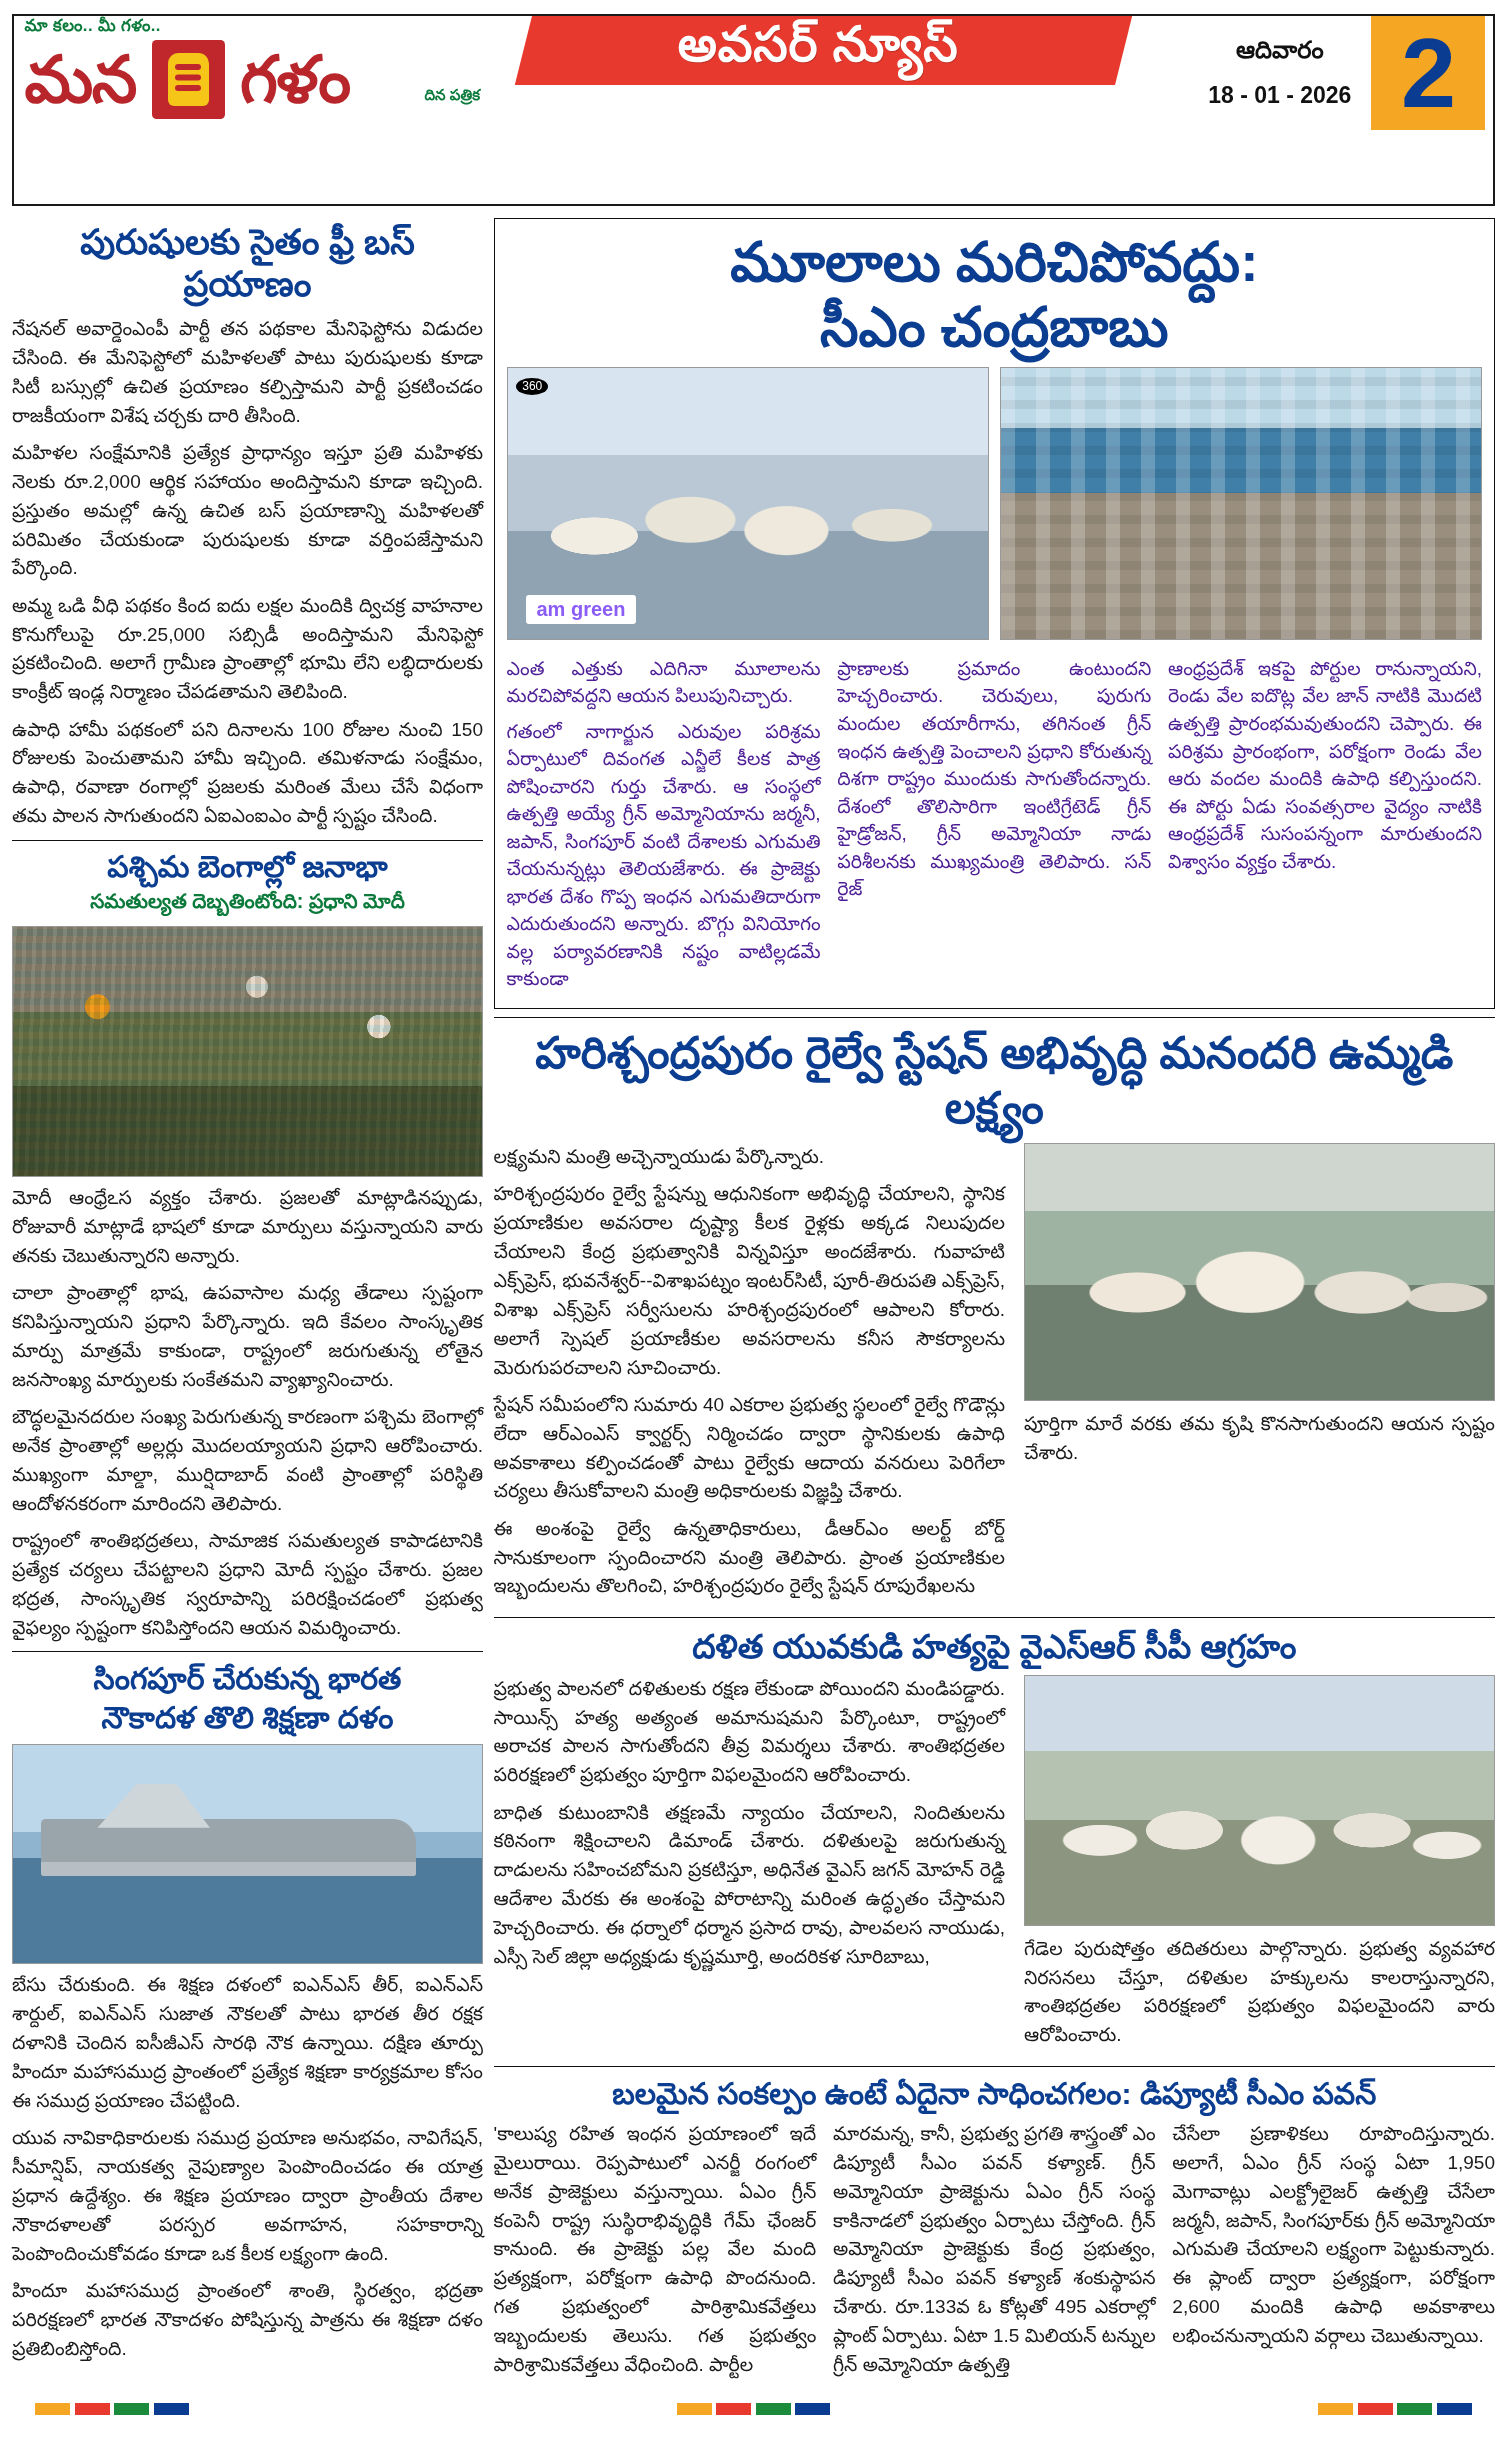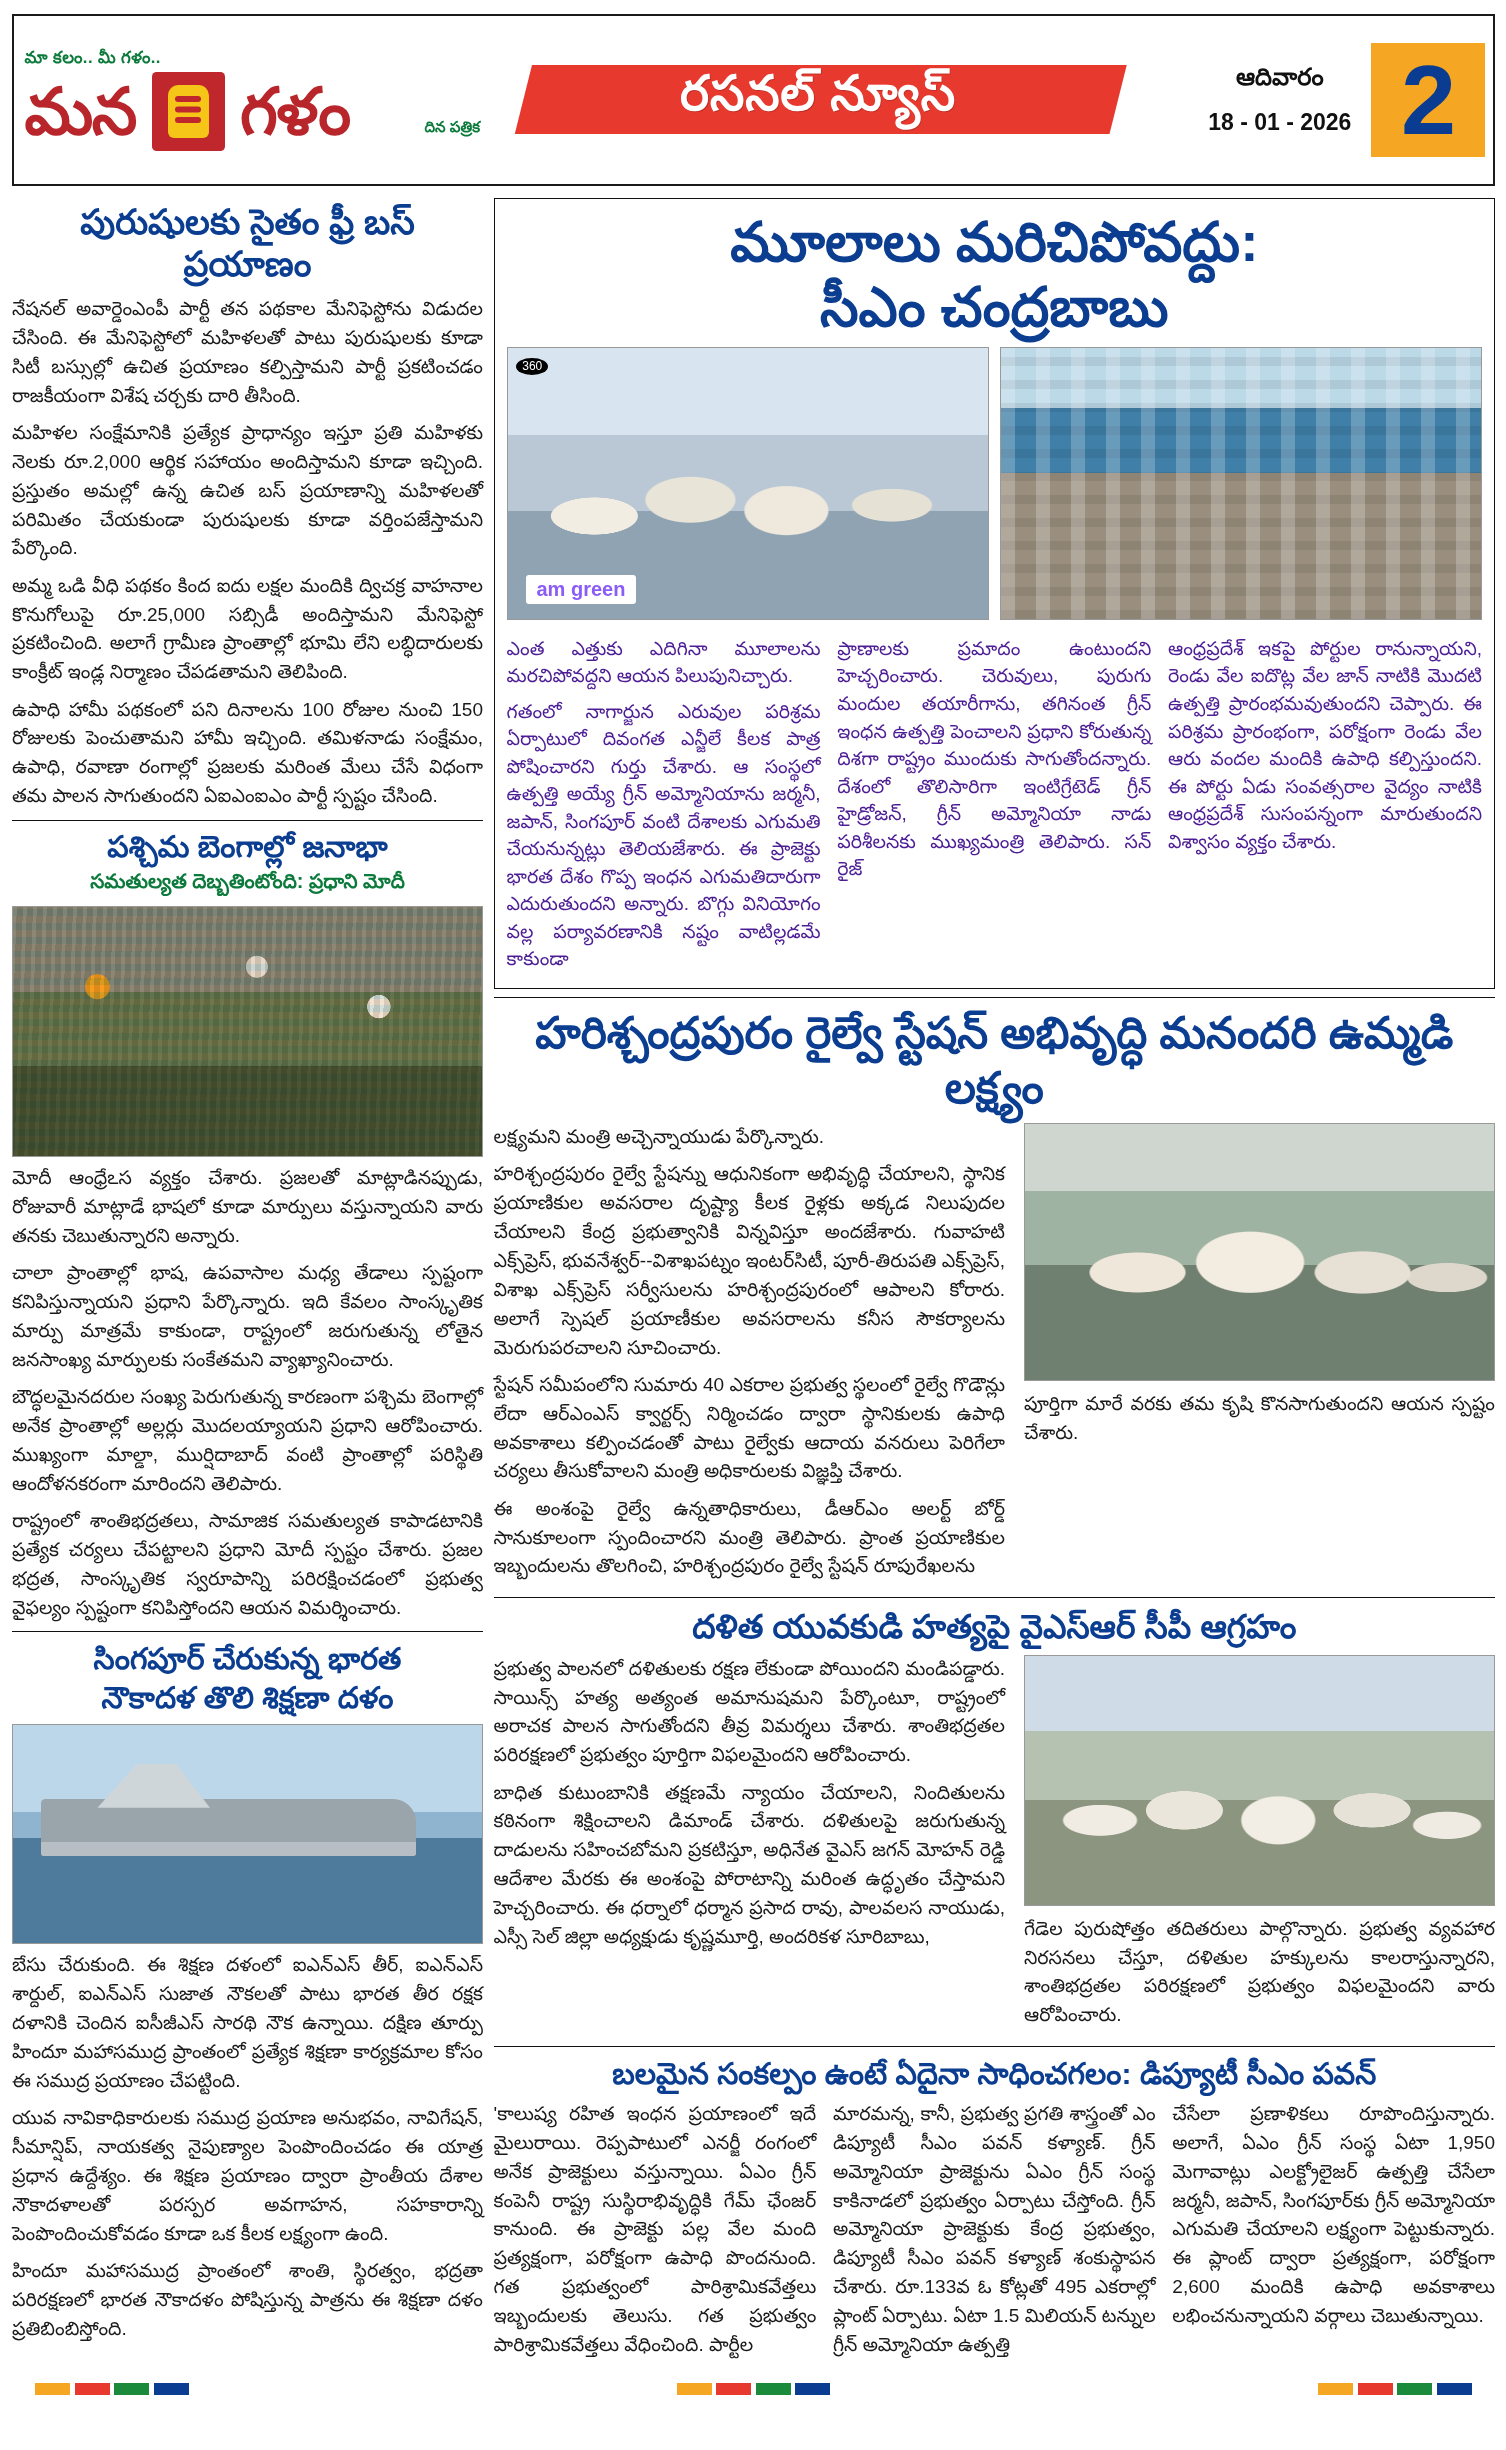--- a/index.html
+++ b/index.html
@@ -13,22 +13,22 @@
     width:1507px;
     min-height:2450px;
     background:#fff;
     padding:13.7px 12px 7.6px 12px;
     position:relative;
   }
 
   
   .masthead {
     display:flex;
-    align-items:center;
-    height:172px;
+    align-items:flex-start;
+    height:192px;
     border:2.3px solid #1a1a1a;
     background:#fff;
     overflow:hidden;
   }
   .mh-logo {
     width:486px;
     background:#fff;
     position:relative;
     display:flex;
     flex-direction:column;
@@ -342,21 +342,21 @@
       <div class="mh-logo-main">
         <span class="mh-word">మన</span>
         <span class="fist-box">
             <span class="fist"></span>
           </span>
         <span class="mh-word">గళం</span>
       </div>
       <div class="mh-sub">దిన పత్రిక</div>
     </div>
     <div class="mh-center">
-      <span class="mh-center-text">రసనల్  న్యూస్</span>
+      <span class="mh-center-text">అవసర్  న్యూస్</span>
     </div>
     <div class="mh-right">
       <div class="mh-date-wrap">
         <div class="mh-day">ఆదివారం</div>
         <div class="mh-date">18 - 01 - 2026</div>
       </div>
       <div class="mh-pageno">2</div>
     </div>
   </div>
 

